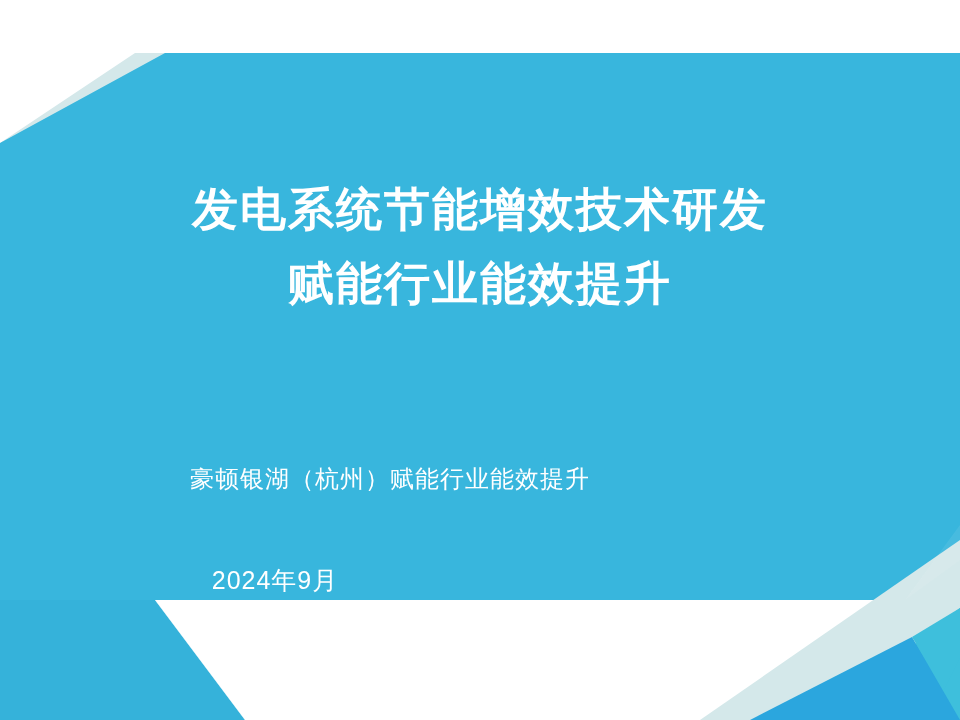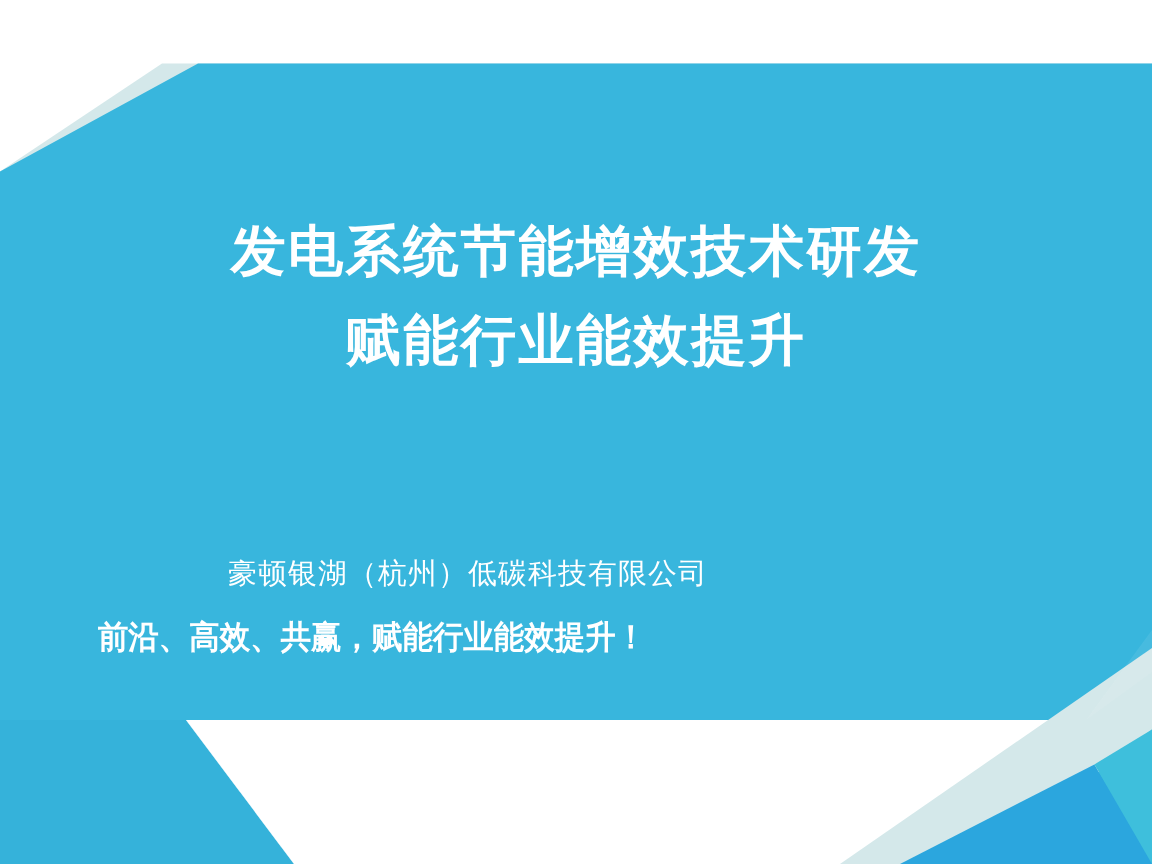--- a/index.html
+++ b/index.html
@@ -123,22 +123,22 @@
   </svg>
 
   <div class="text-layer">
 
     <div class="title-block">
       <div class="title-line">发电系统节能增效技术研发</div>
       <div class="title-line">赋能行业能效提升</div>
     </div>
 
     <div class="org-block">
-      <div class="org-name">豪顿银湖（杭州）低碳科技有限公司</div>
+      <div class="org-name">豪顿银湖（杭州）赋能行业能效提升</div>
     </div>
 
-    <div class="slogan-block">
-      <div class="slogan">前沿、高效、共赢，赋能行业能效提升！</div>
+
+    <div class="date-block">
+      <div class="date-text">2024年9月</div>
     </div>
-
 
   </div>
 </div>
 
 </body></html>

